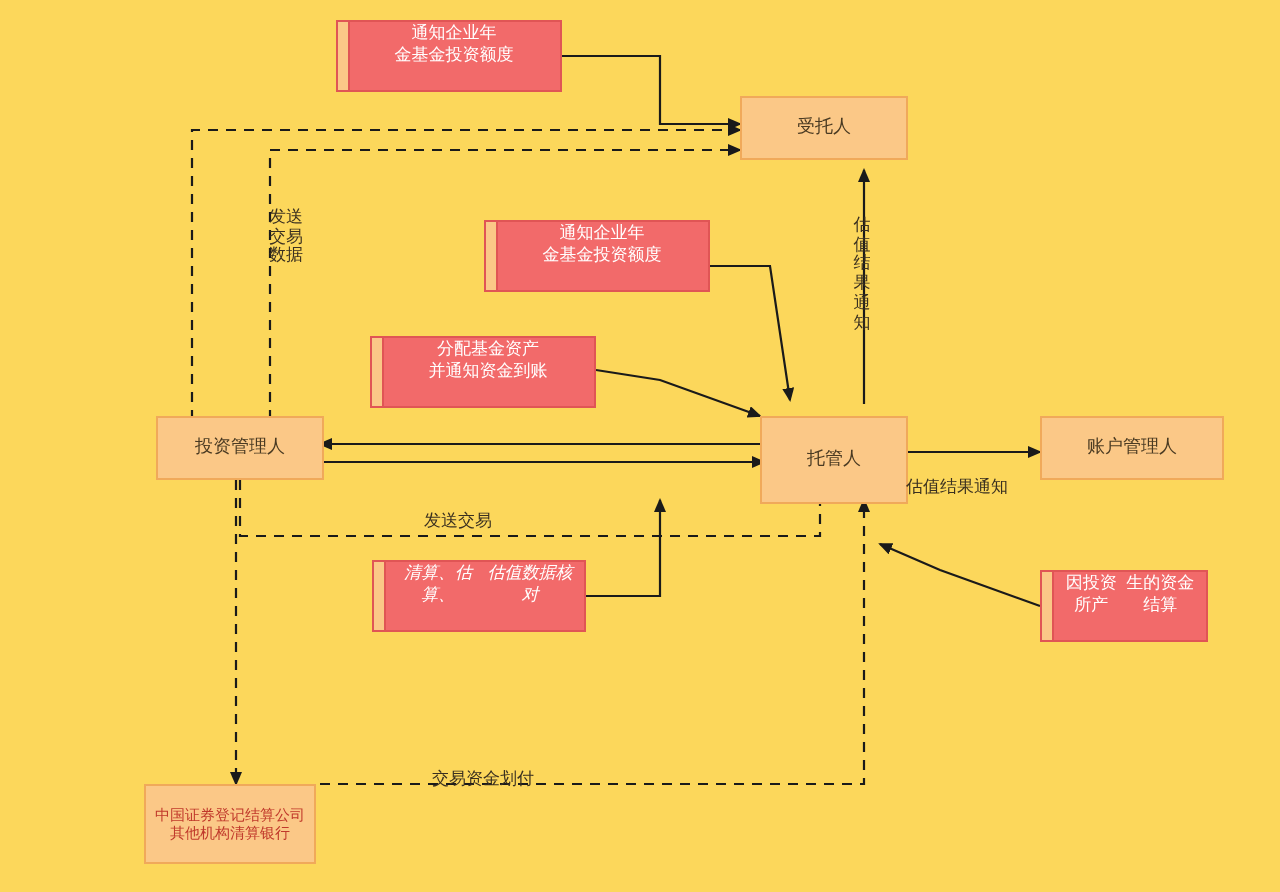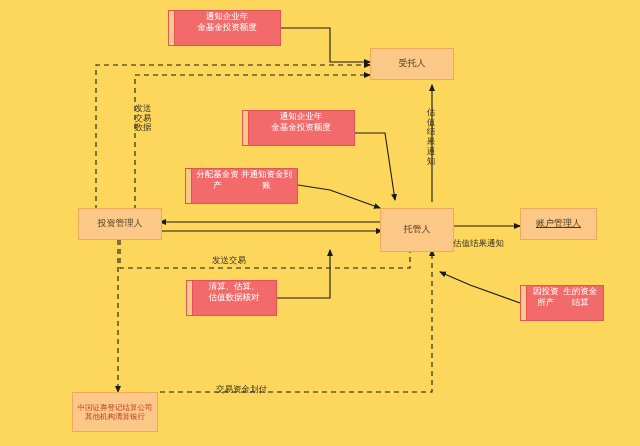--- a/index.html
+++ b/index.html
@@ -115,45 +115,45 @@
   </div>
 
   <div class="node role" style="left:78px; top:208px; width:84px; height:32px;">
     <span>投资管理人</span>
   </div>
 
   <div class="node role" style="left:380px; top:208px; width:74px; height:44px;">
     <span>托管人</span>
   </div>
 
-  <div class="node role" style="left:520px; top:208px; width:77px; height:32px;text-decoration:underline;">
+  <div class="node role" style="left:520px; top:208px; width:92px; height:32px;">
     <span>账户管理人</span>
   </div>
 
   <div class="node role" style="left:72px; top:392px; width:86px; height:40px; white-space:pre-line; font-size:7.5px; color:#c0392b;">
     <span>中国证券登记结算公司
 其他机构清算银行</span>
   </div>
 
   <div class="node note" style="left:168px; top:10px; width:113px; height:36px; flex-direction:column;">
     <span class="note-line">通知企业年</span>
     <span class="note-line">金基金投资额度</span>
   </div>
 
   <div class="node note" style="left:242px; top:110px; width:113px; height:36px; flex-direction:column;">
     <span class="note-line">通知企业年</span>
     <span class="note-line">金基金投资额度</span>
   </div>
 
-  <div class="node note" style="left:185px; top:168px; width:113px; height:36px; flex-direction:row;text-align:center;">
+  <div class="node note" style="left:185px; top:168px; width:113px; height:36px; flex-direction:column;text-align:center;">
     <span class="note-line">分配基金资产</span>
     <span class="note-line">并通知资金到账</span>
   </div>
 
-  <div class="node note" style="left:186px; top:280px; width:91px; height:36px; flex-direction:column;">
+  <div class="node note" style="left:186px; top:280px; width:107px; height:36px; flex-direction:row;font-style:italic;">
     <span class="note-line">清算、估算、</span>
     <span class="note-line">估值数据核对</span>
   </div>
 
   <div class="node note" style="left:520px; top:285px; width:84px; height:36px; flex-direction:row;">
     <span class="note-line">因投资所产</span>
     <span class="note-line">生的资金结算</span>
   </div>
 
   <div class="edge-label" style="left:132px; top:94px; width:22px;">

